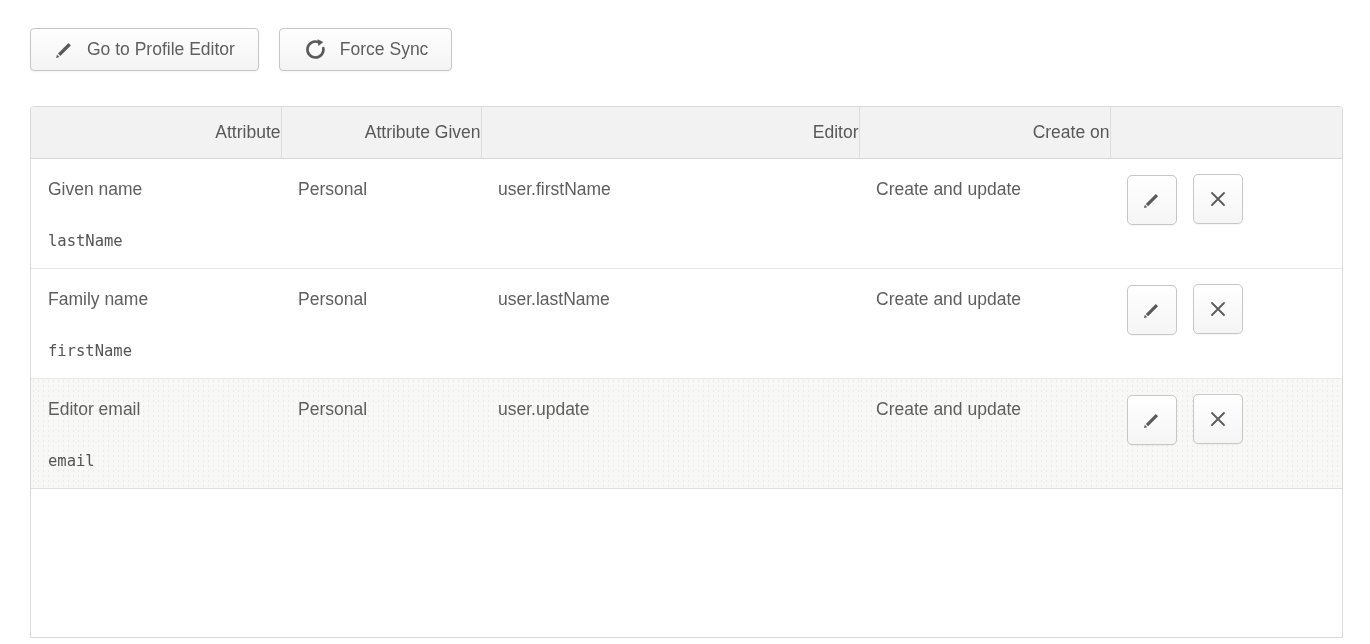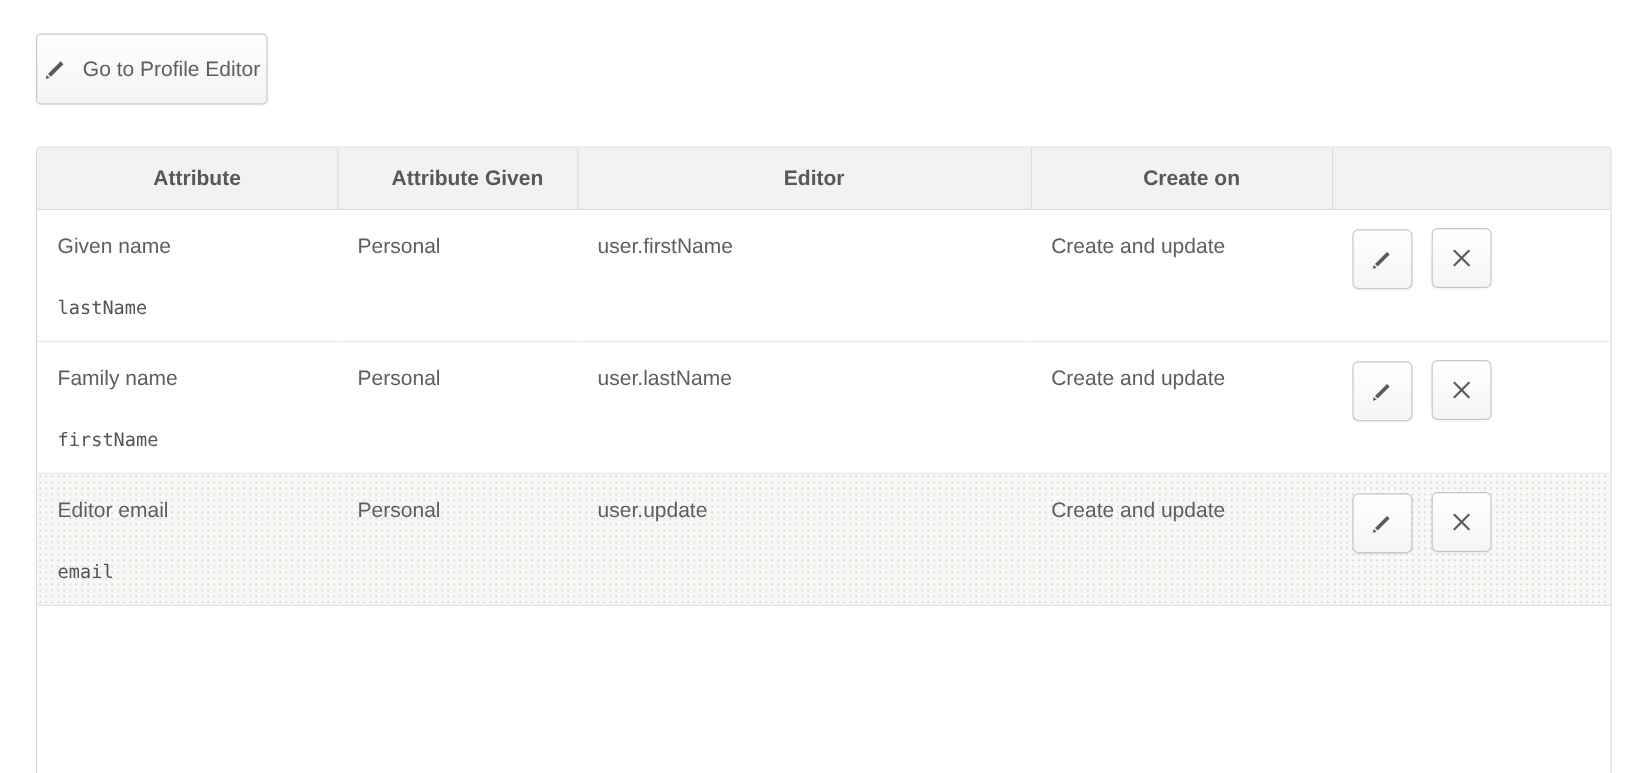--- a/index.html
+++ b/index.html
@@ -10,43 +10,43 @@
     font-family: "Liberation Sans", sans-serif;
     color: #5e5e5e;
     overflow: hidden;
   }
   .page { padding: 28px 0 0 30px; }
 
   
   .toolbar { display: flex; gap: 20px; margin-bottom: 35px; }
   .btn {
     display: inline-flex; align-items: center; gap: 12px;
-    height: 59px; padding: 0 5px;
+    height: 43px; padding: 0 23px;
     background: linear-gradient(#fefefe, #f4f4f4);
     border: 1px solid #c6c6c6; border-radius: 4px;
     box-shadow: 0 1px 2px rgba(0,0,0,0.05);
     font-family: inherit; font-size: 17.5px; color: #5e5e5e;
     cursor: pointer; white-space: nowrap;
   }
   .btn svg { display: block; }
 
   
   .table-wrap {
     width: 1313px; height: 532px;
     border: 1px solid #d9d9d9; border-radius: 4px 4px 0 0;
     overflow: hidden; background: #fff;
   }
   table { width: 100%; border-collapse: collapse; table-layout: fixed; }
   thead th {
     background: #f2f2f2;
     border-bottom: 1px solid #d9d9d9;
     border-right: 1px solid #dcdcdc;
     height: 51px;
-    font-weight: 700; font-size: 17.5px; color: #585858;
-    text-align: center; padding: 0 0 0 17px;
+    font-weight: 400; font-size: 17.5px; color: #585858;
+    text-align: right; padding: 0 0 0 17px;
   }
   thead th:last-child { border-right: none; }
   tbody tr.data-row { height: 110px; }
   tbody td {
     border-bottom: 1px solid #e8e8e8;
     vertical-align: top;
     padding: 19px 10px 0 17px;
     font-size: 17.5px; color: #5e5e5e; line-height: 23px;
   }
   .attr-name {
@@ -82,20 +82,29 @@
 
   <div class="toolbar">
     <button class="btn">
       <span>
         <svg width="21" height="21" viewBox="0 0 24 24" fill="#5a5a5a">
           <path d="M2.4 21.6 L3.4 17.8 L6.2 20.6 Z"></path>
           <path d="M4.6 16.7 L16.6 4.7 L19.3 7.4 L7.3 19.4 Z"></path>
         </svg>
       </span>
       <span>Go to Profile Editor</span>
+    </button>
+    <button class="btn">
+      <span>
+        <svg width="25" height="25" viewBox="0 0 24 24">
+          <path d="M14.6 4.8 A7.7 7.7 0 1 0 19.5 10.6" fill="none" stroke="#5a5a5a" stroke-width="2.5" stroke-linecap="round"></path>
+          <path d="M13.9 2.1 L19.5 4.9 L14.8 8.7 Z" fill="#5a5a5a"></path>
+        </svg>
+      </span>
+      <span>Force Sync</span>
     </button>
   </div>
 
   <div class="table-wrap">
     <table>
       <colgroup>
         <col style="width:250px">
           <col style="width:200px">
           <col style="width:378px">
           <col style="width:251px">

